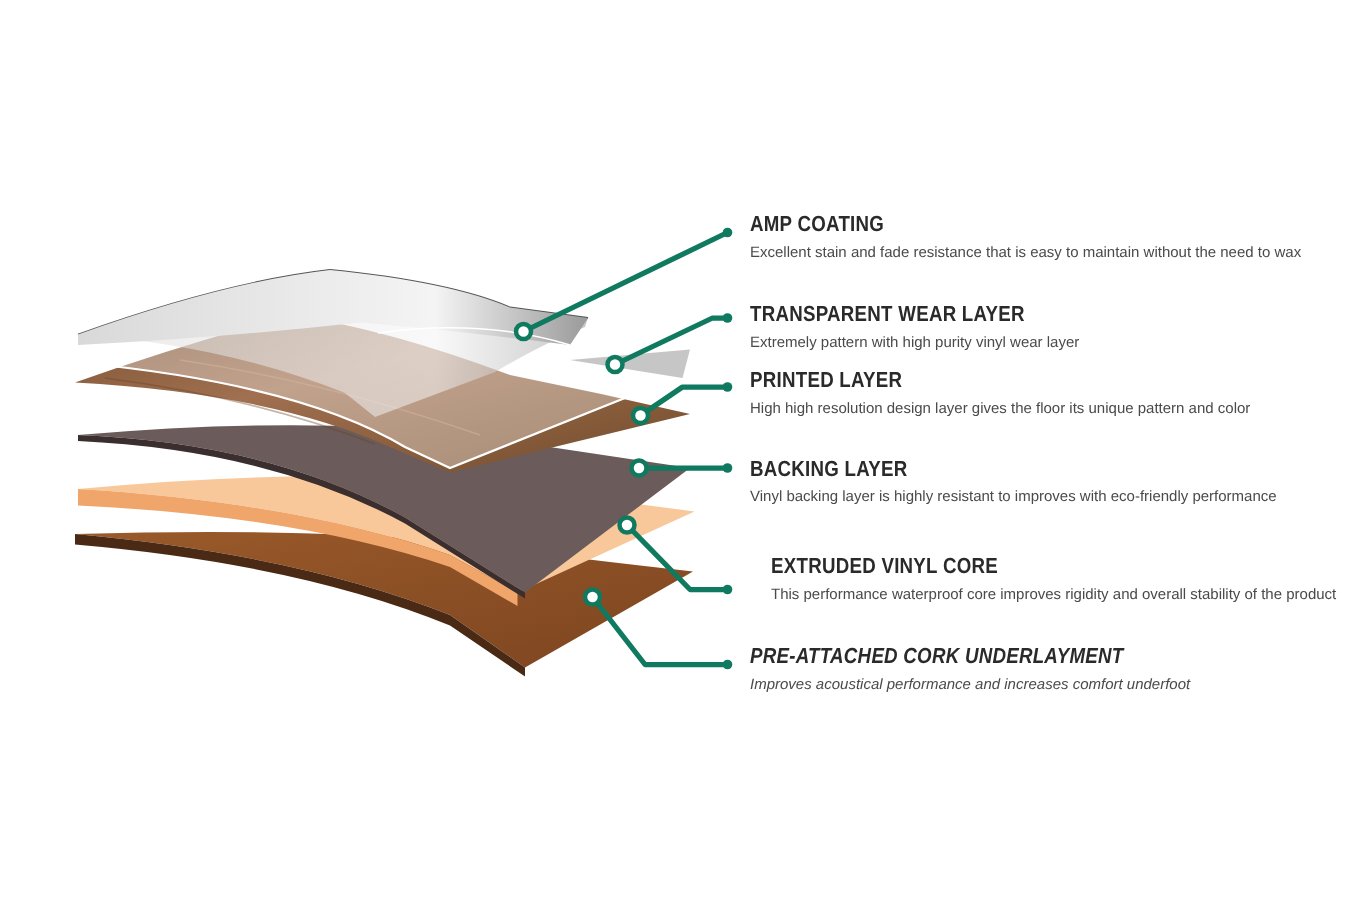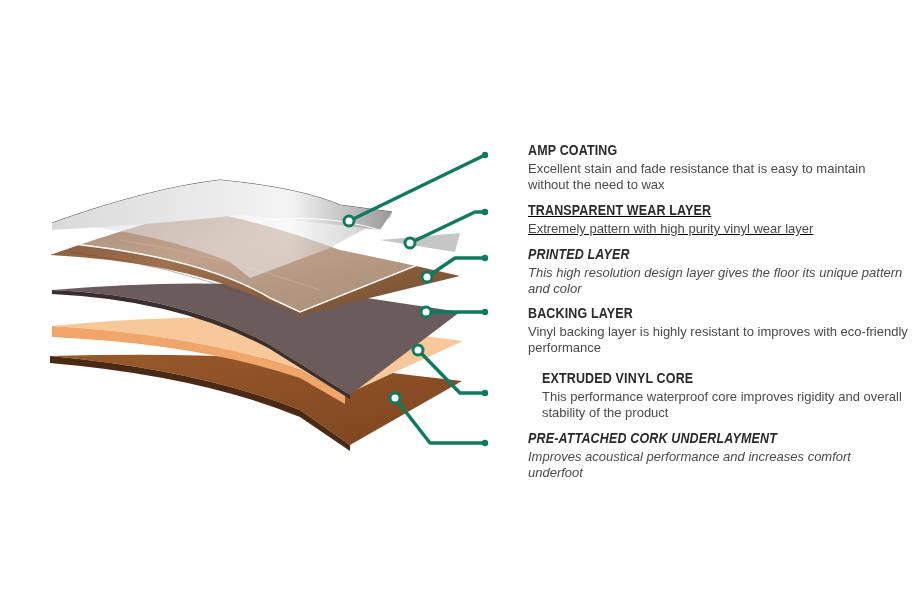--- a/index.html
+++ b/index.html
@@ -1,20 +1,20 @@
 <!DOCTYPE html>
 <html><head>
 <meta charset="utf-8">
 <style>
   html, body { margin:0; padding:0; background:#ffffff; }
   body { width:912px; height:600px; position:relative; overflow:hidden; font-family:"Liberation Sans", sans-serif; }
   #diagram { position:absolute; left:0; top:0; width:912px; height:600px; }
-  .label { position:absolute; left:528px; width:380px; }
+  .label { position:absolute; left:500px; width:380px; }
   .label .title { font-family:"Liberation Sans", sans-serif; font-weight:bold; font-size:14.5px; color:#2a2a2a; letter-spacing:0.2px; transform:scaleX(0.86); transform-origin:left; white-space:nowrap; line-height:17px; }
-  .label .desc { font-family:"Liberation Sans", sans-serif; font-size:13px; color:#4a4a4a; line-height:15.5px; margin-top:2px; }
+  .label .desc { font-family:"Liberation Sans", sans-serif; font-size:10px; color:#4a4a4a; line-height:15.5px; margin-top:2px; }
 </style>
 </head>
 <body>
 
 <svg id="diagram" viewBox="0 0 912 600" xmlns="http://www.w3.org/2000/svg">
   <defs>
     <linearGradient id="wood" x1="0" y1="0" x2="1" y2="1">
       <stop offset="0" stop-color="#7a5132"></stop>
       <stop offset="0.4" stop-color="#a07050"></stop>
       <stop offset="0.7" stop-color="#8a5e3c"></stop>
@@ -89,27 +89,27 @@
       <circle cx="485" cy="393" r="3.2"></circle>
       <circle cx="485" cy="443" r="3.2"></circle>
     </g>
   </g>
 </svg>
 
 <div class="label" style="top:142px;">
   <div class="title">AMP COATING</div>
   <div class="desc">Excellent stain and fade resistance that is easy to maintain without the need to wax</div>
 </div>
-<div class="label" style="top:202px;text-decoration:underline;">
+<div class="label" style="top:202px;">
   <div class="title">TRANSPARENT WEAR LAYER</div>
   <div class="desc">Extremely pattern with high purity vinyl wear layer</div>
 </div>
-<div class="label" style="top:246px;font-style:italic;">
+<div class="label" style="top:246px;">
   <div class="title">PRINTED LAYER</div>
-  <div class="desc">This high resolution design layer gives the floor its unique pattern and color</div>
+  <div class="desc">High high resolution design layer gives the floor its unique pattern and color</div>
 </div>
 <div class="label" style="top:305px;">
   <div class="title">BACKING LAYER</div>
   <div class="desc">Vinyl backing layer is highly resistant to improves with eco-friendly performance</div>
 </div>
 <div class="label" style="top:370px;margin-left:14px;">
   <div class="title">EXTRUDED VINYL CORE</div>
   <div class="desc">This performance waterproof core improves rigidity and overall stability of the product</div>
 </div>
 <div class="label" style="top:430px;font-style:italic;">

